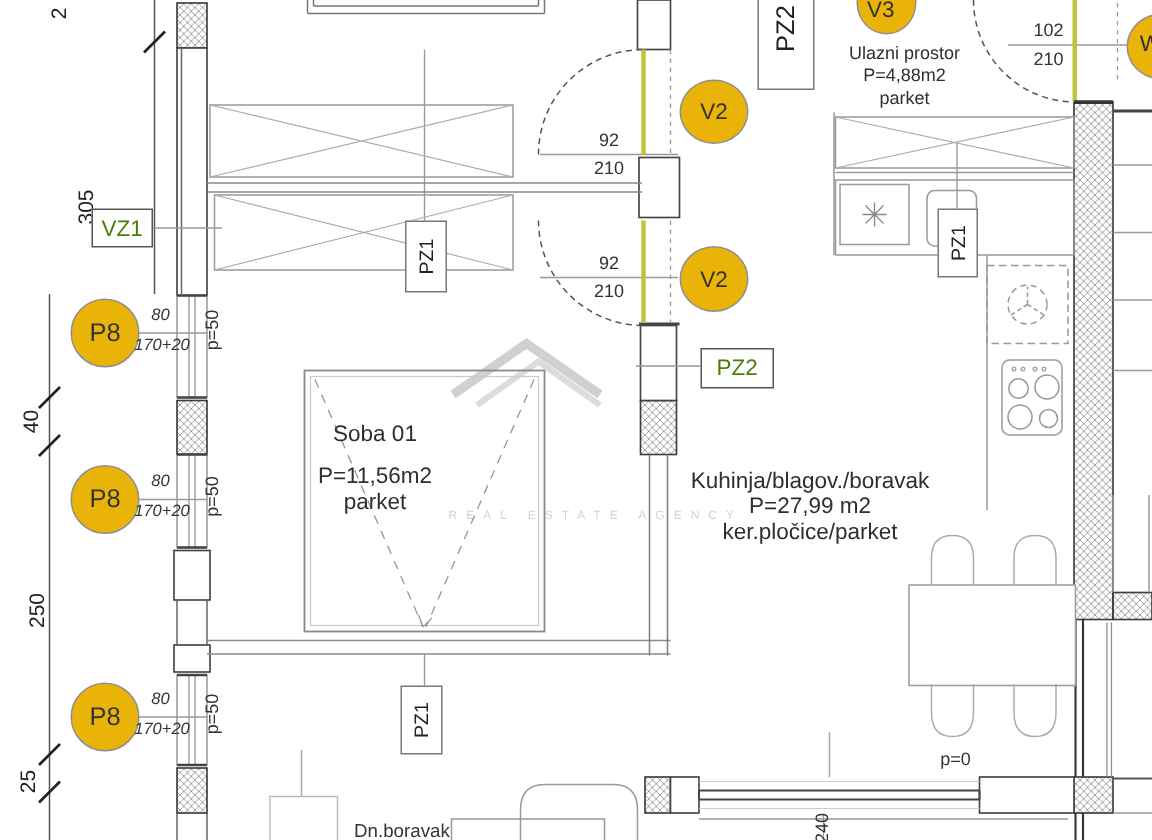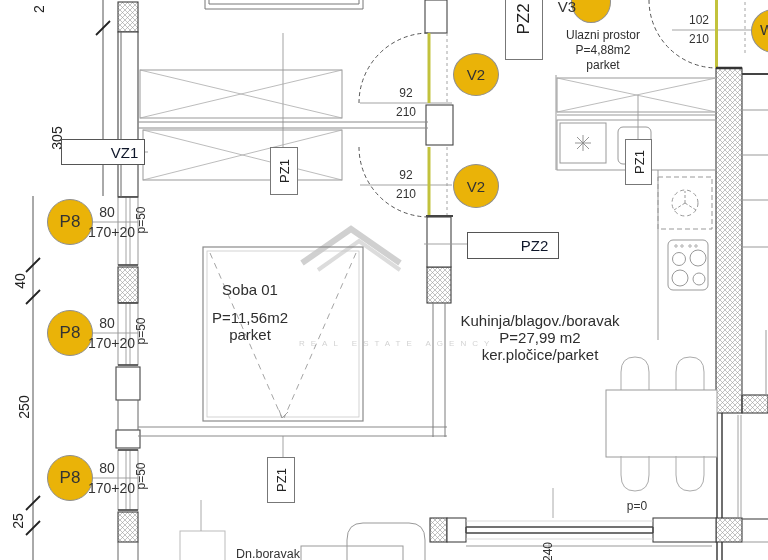--- a/index.html
+++ b/index.html
@@ -6,26 +6,26 @@
   .plan{position:relative;width:768px;height:560px;background:#fff;overflow:hidden;
         font-family:"Liberation Sans","DejaVu Sans",sans-serif;color:#333;}
   .plan svg.lines{position:absolute;left:0;top:0;z-index:1;}
   .wm{position:absolute;z-index:0;}
   .lbl{position:absolute;z-index:2;line-height:1;}
   .vtext{position:absolute;z-index:2;text-align:center;transform:rotate(-90deg);}
   .circ{position:absolute;z-index:2;border:1.3px solid #8f8f8f;border-radius:50%;
         background:#eab308;display:flex;align-items:center;justify-content:center;
         font-size:15px;color:#333;}
   .hbox{position:absolute;z-index:2;border:1.3px solid #555;background:#fff;
-        display:flex;align-items:center;justify-content:center;font-size:15px;color:#0f172a;padding-left:43px;}
+        display:flex;align-items:center;justify-content:center;font-size:15px;color:#4d7c0f;}
   .vbox{position:absolute;z-index:2;border:1.2px solid #777;background:#fff;}
   .vbox>span{position:absolute;left:50%;top:50%;transform:translate(-50%,-50%) rotate(-90deg);
         white-space:nowrap;font-size:13px;color:#222;}
   .dim{font-size:12px;color:#333;text-align:center;}
-  .windim{font-size:14px;color:#333;text-align:center;}
+  .windim{font-size:11px;color:#333;text-align:center;font-style:italic;}
   .dimnum{font-size:14px;color:#222;}
   .roomtxt{position:absolute;z-index:2;text-align:center;font-size:15px;line-height:17px;color:#2e2e2e;}
   .brand{font-size:31px;letter-spacing:7px;font-weight:600;color:rgba(90,90,90,0.30);white-space:nowrap;}
   .tagline{font-size:8px;letter-spacing:6px;color:rgba(90,90,90,0.28);white-space:nowrap;}
 </style>
 </head>
 <body>
 
 <div class="plan">
 
@@ -228,21 +228,21 @@
   <div class="vbox" style="left:625px;top:139px;width:25px;height:44px;">
     <span>PZ1</span>
     </div>
   <div class="vbox" style="left:505px;top:-22px;width:36px;height:80px;">
     <span style="font-size:17px;">PZ2</span>
     </div>
 
   <div class="circ" style="left:453px;top:53px;width:44px;height:41px;">V2</div>
   <div class="circ" style="left:453px;top:164px;width:44px;height:42px;">V2</div>
   <div class="circ" style="left:571px;top:-19px;width:38px;height:40px;"></div>
-  <div class="lbl" style="left:550px;top:-1px;width:26px;text-align:right;font-size:15px;">V3</div>
+  <div class="lbl" style="left:578px;top:-1px;width:26px;text-align:left;font-size:15px;">V3</div>
   <div class="circ" style="left:751px;top:9px;width:44px;height:42px;"></div>
   <div class="lbl" style="left:756px;top:22px;width:22px;text-align:center;font-size:15px;">W</div>
 
   <div class="lbl dim" style="left:392px;top:87px;width:28px;">92</div>
   <div class="lbl dim" style="left:392px;top:106px;width:28px;">210</div>
   <div class="lbl dim" style="left:392px;top:169px;width:28px;">92</div>
   <div class="lbl dim" style="left:392px;top:188px;width:28px;">210</div>
   <div class="lbl dim" style="left:684px;top:14px;width:30px;">102</div>
   <div class="lbl dim" style="left:684px;top:33px;width:30px;">210</div>
 

